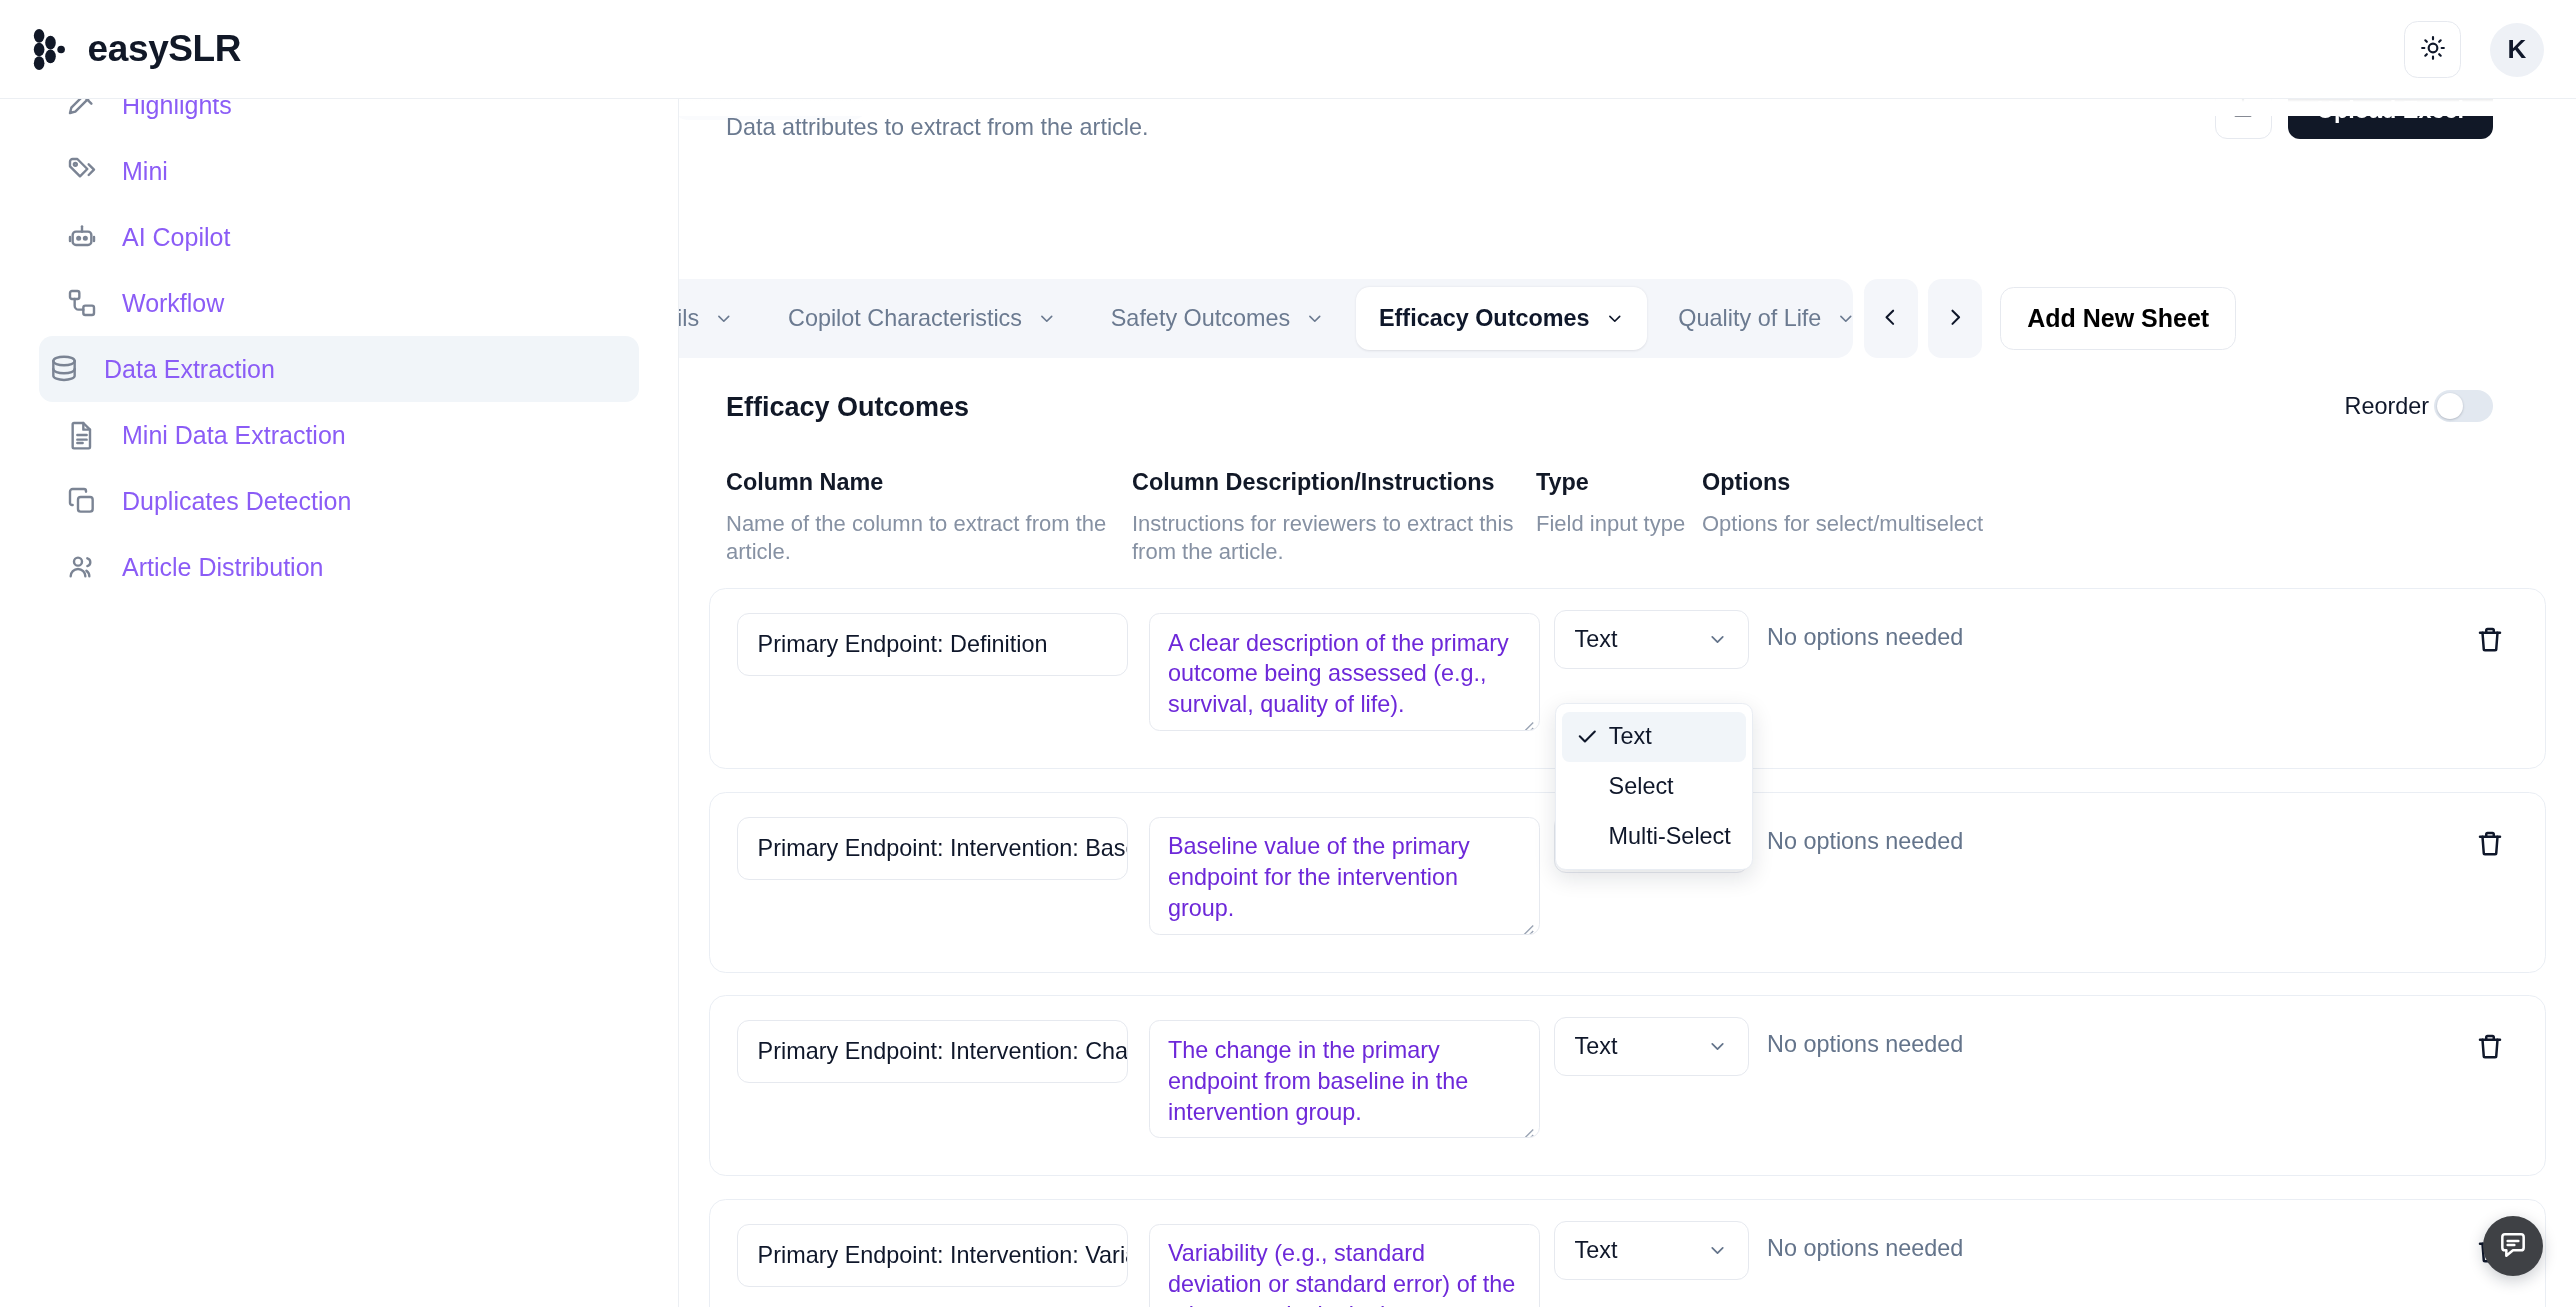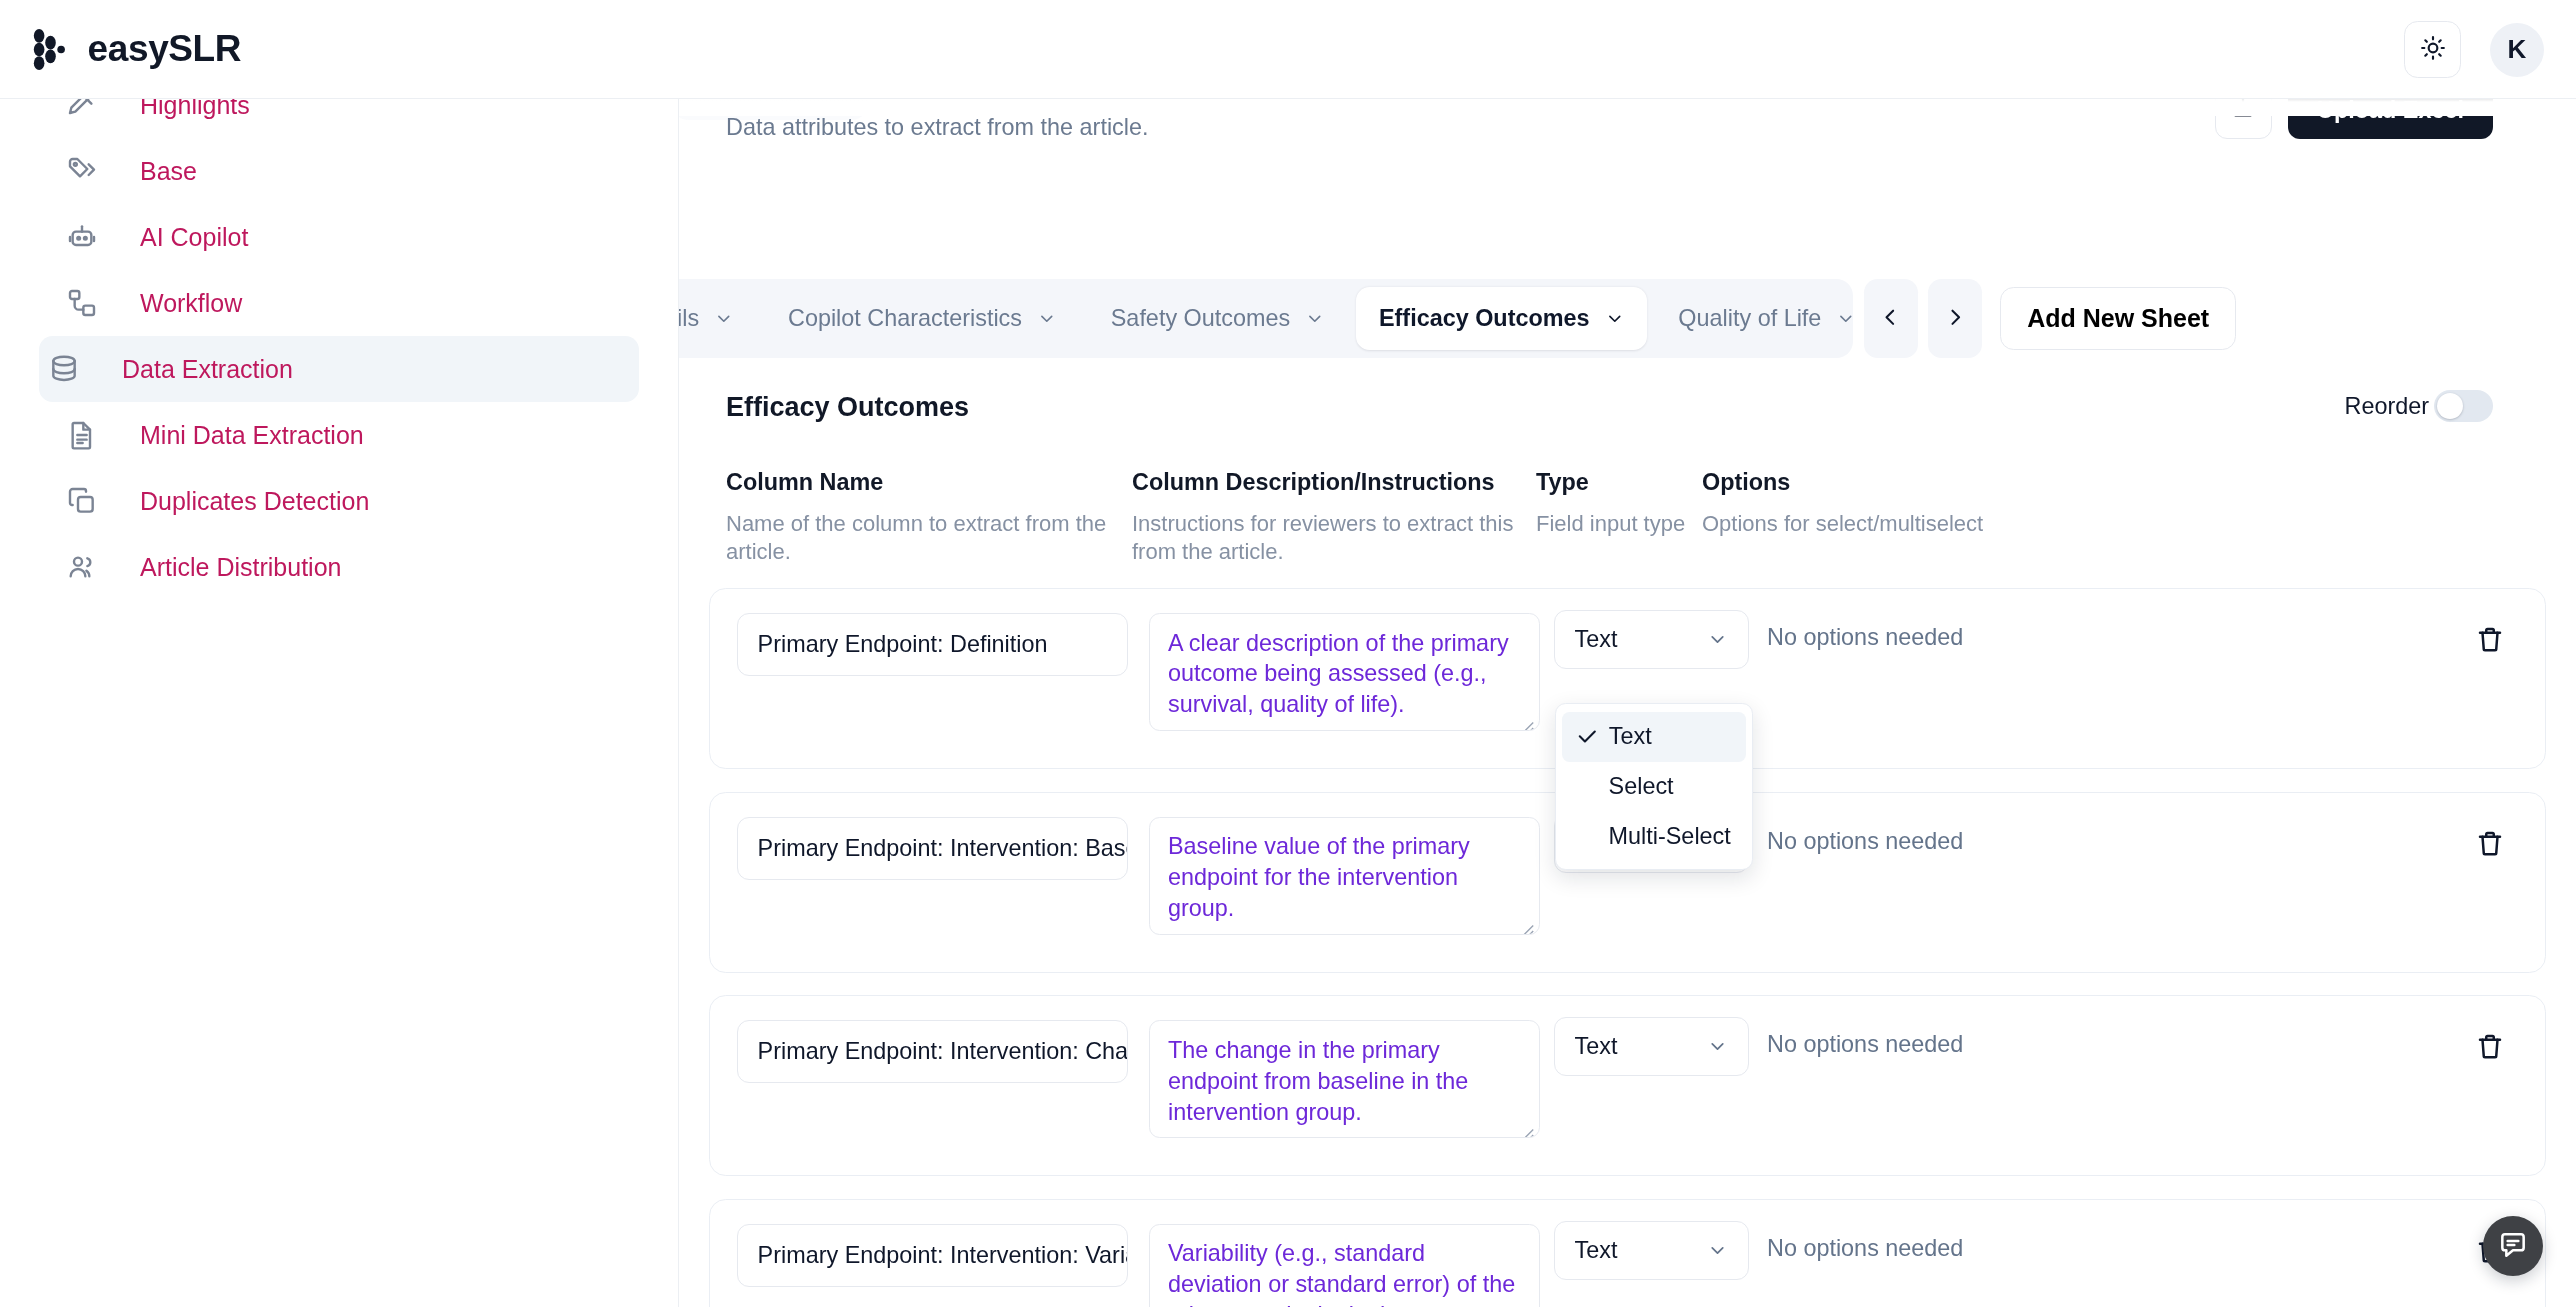--- a/index.html
+++ b/index.html
@@ -36,23 +36,23 @@
     font-size: 26px; font-weight: 600; color: #0f172a;
   }
 
   
   .sidebar {
     position: absolute; left: 0; top: 99px; width: 679px; height: 1209px;
     background: #ffffff; border-right: 0.8px solid #eceff3; overflow: hidden;
   }
   .nav-list { padding: 0 39px; margin-top: -27px; }
   .nav-item {
-    display: flex; align-items: center; gap: 42px;
+    display: flex; align-items: center; gap: 24px;
     height: 66px; padding: 0 27px; border-radius: 13.6px;
-    color: #be185d; font-size: 25px; font-weight: 500; white-space: nowrap;
+    color: #8b5cf6; font-size: 25px; font-weight: 500; white-space: nowrap;
   }
   .nav-item.active { background: #f1f5f9; padding-left: 9px; }
   .nav-icon { width: 32px; height: 32px; flex: 0 0 32px; display:flex; align-items:center; justify-content:center; color:#7b8494; }
   .nav-icon svg { width: 32px; height: 32px; display:block; }
 
   
   .main {
     position: absolute; left: 679px; top: 99px; width: 1897px; height: 1209px;
     background: #ffffff; overflow: hidden;
   }
@@ -254,21 +254,21 @@
       </div>
 
       <div class="nav-item">
         <span class="nav-icon">
           <svg viewBox="0 0 24 24" fill="none" stroke="currentColor" stroke-width="1.8" stroke-linecap="round" stroke-linejoin="round">
             <path d="M3 8.5V5a2 2 0 0 1 2-2h3.5L16 10.5 10.5 16 3 8.5z"></path>
             <circle cx="7" cy="7" r="1.1"></circle>
             <path d="M17 7l4 4-4 4"></path>
           </svg>
         </span>
-        <span>Base</span>
+        <span>Mini</span>
       </div>
 
       <div class="nav-item">
         <span class="nav-icon">
           <svg viewBox="0 0 24 24" fill="none" stroke="currentColor" stroke-width="1.8" stroke-linecap="round" stroke-linejoin="round">
             <rect x="5" y="8" width="14" height="10" rx="2.5"></rect>
             <path d="M12 4v4"></path>
             <circle cx="9.5" cy="13" r="1"></circle>
             <circle cx="14.5" cy="13" r="1"></circle>
             <path d="M3 12v3M21 12v3"></path>

